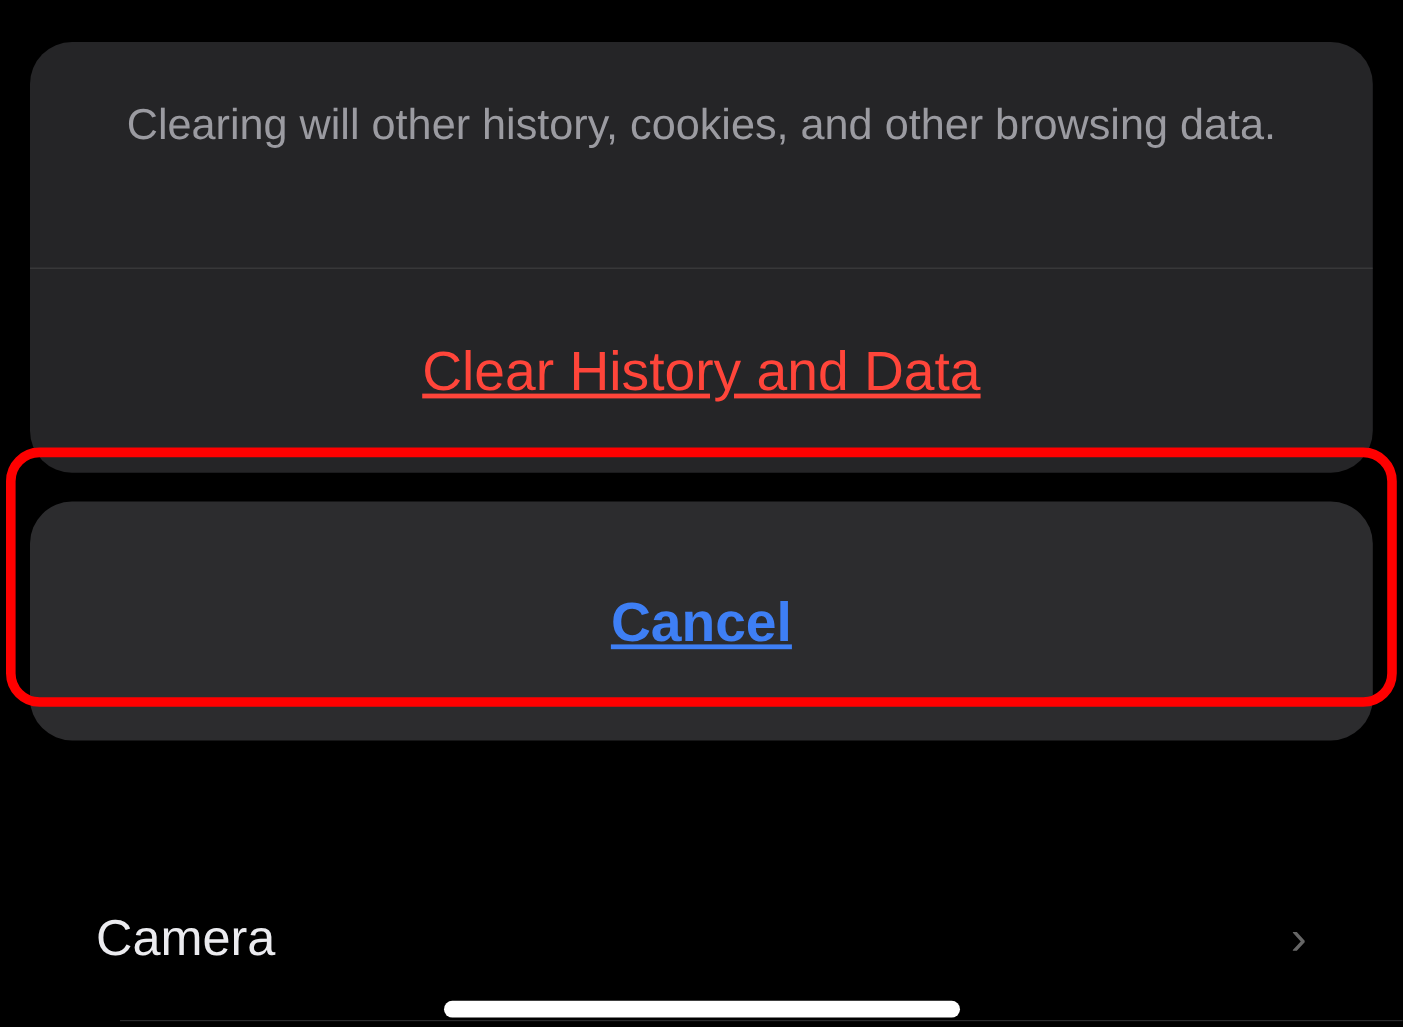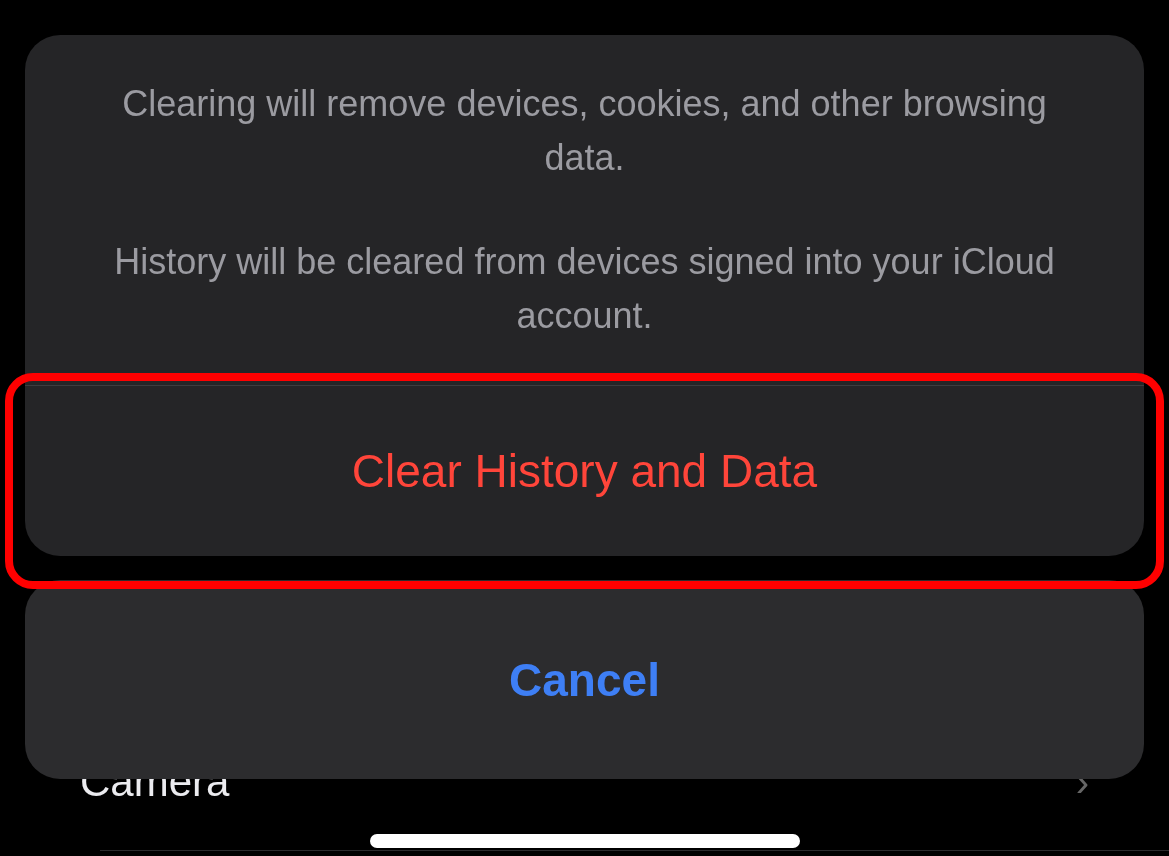--- a/index.html
+++ b/index.html
@@ -100,20 +100,21 @@
       width: 100%;
       height: 170px;
       background: transparent;
       border: none;
       font-size: 46px;
       font-weight: 400;
       cursor: pointer;
       display: flex;
       align-items: center;
       justify-content: center;
+      text-decoration: underline;
     }
     .destructive-button {
       color: #ff453a;
     }
     .cancel-container {
       margin-top: 24px;
       background: #2c2c2e;
       border-radius: 35px;
       overflow: hidden;
     }
@@ -141,23 +142,22 @@
   <div class="bg-row bg-row-camera">
     <span>Camera</span>
     <span class="chevron-right">›</span>
   </div>
   <div class="bg-divider"></div>
 </div>
 
 <div class="action-sheet-container">
   <div class="action-sheet-top">
     <div class="sheet-message">
-      <p>Clearing will remove devices, cookies, and other browsing data.</p>
+      <p>Clearing will other history, cookies, and other browsing data.</p>
       <div class="spacer"></div>
-      <p>History will be cleared from devices signed into your iCloud account.</p>
     </div>
     <div class="sheet-divider"></div>
     <button class="sheet-button destructive-button">Clear History and Data</button>
   </div>
   <div class="highlight-frame"></div>
   <div class="cancel-container">
     <button class="sheet-button cancel-button">Cancel</button>
   </div>
 </div>
 

